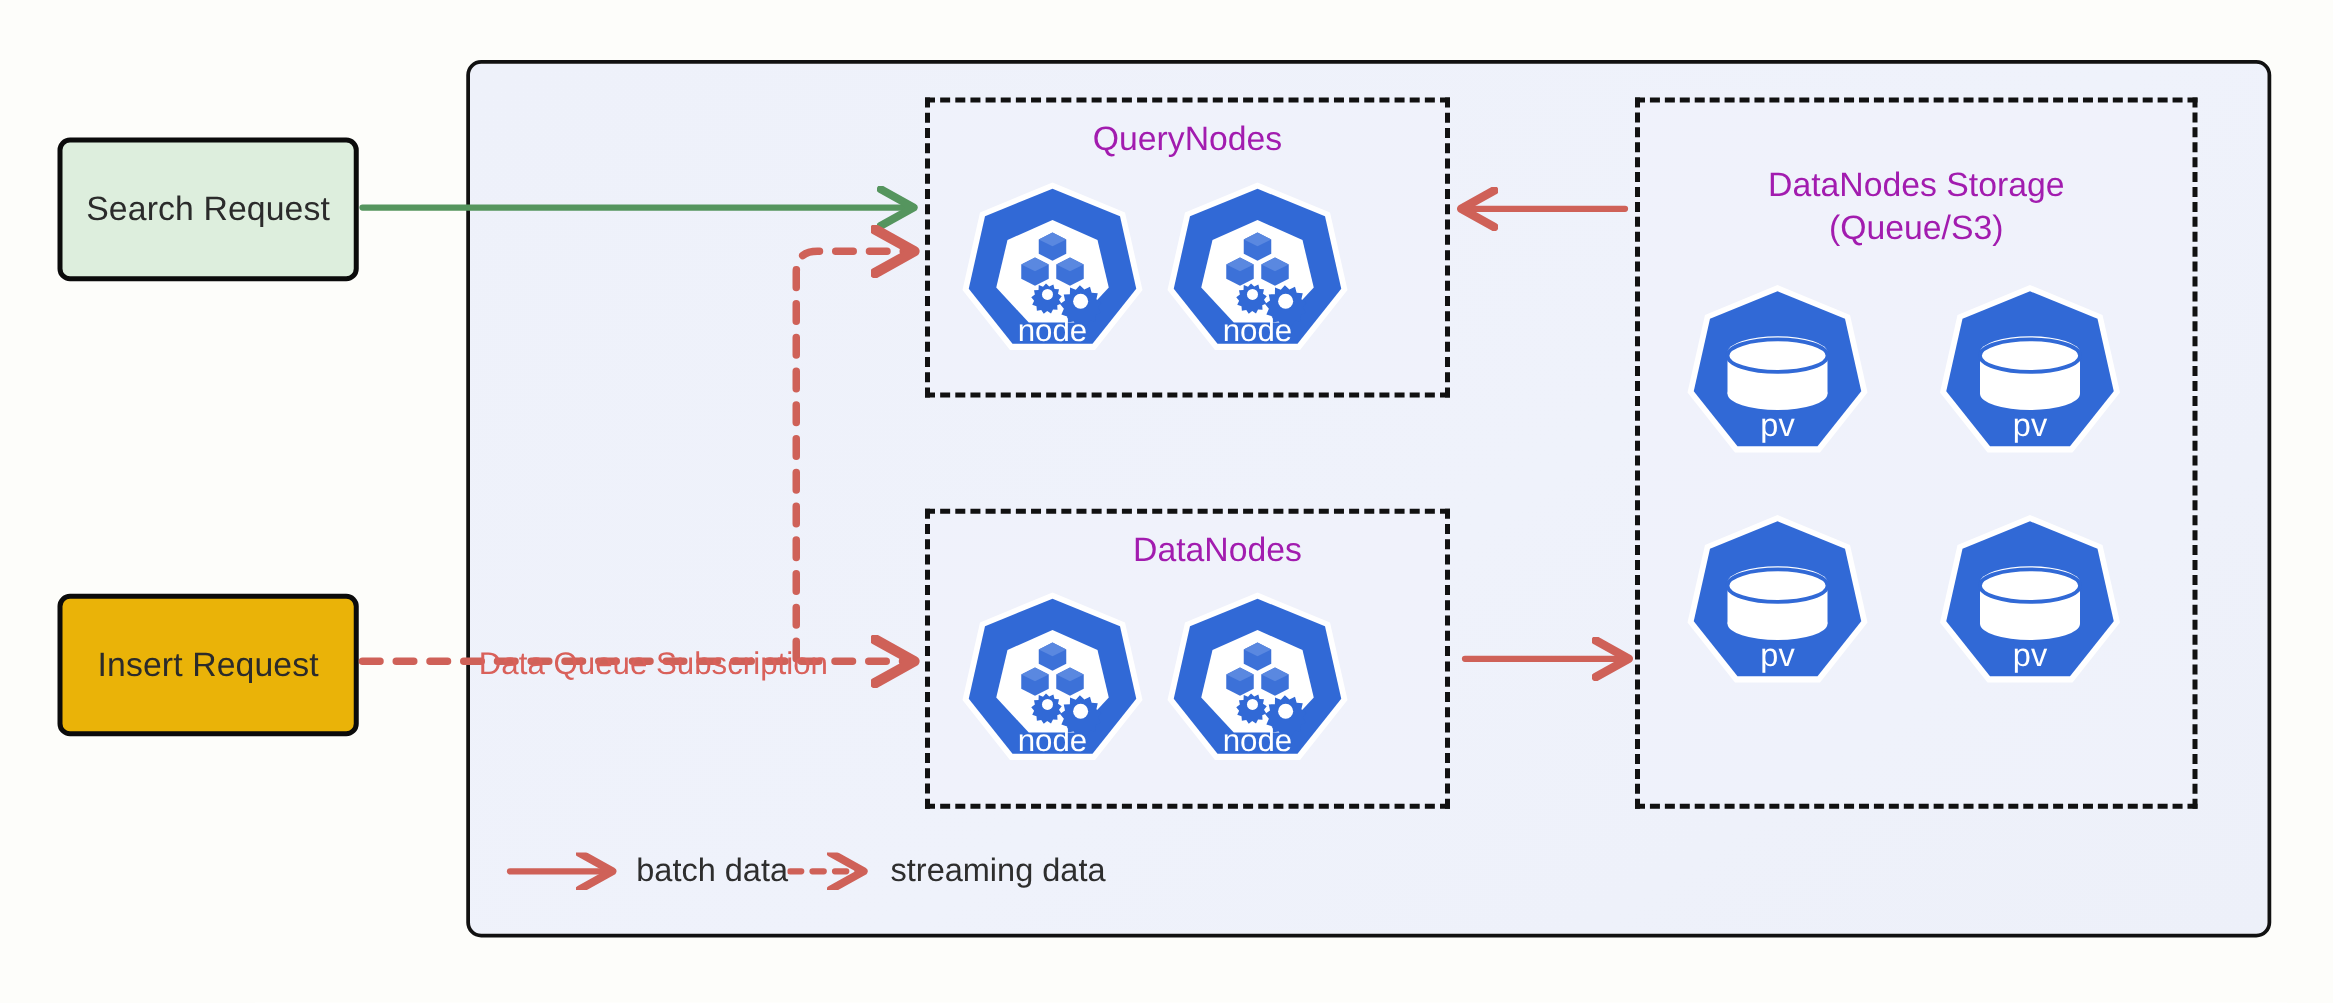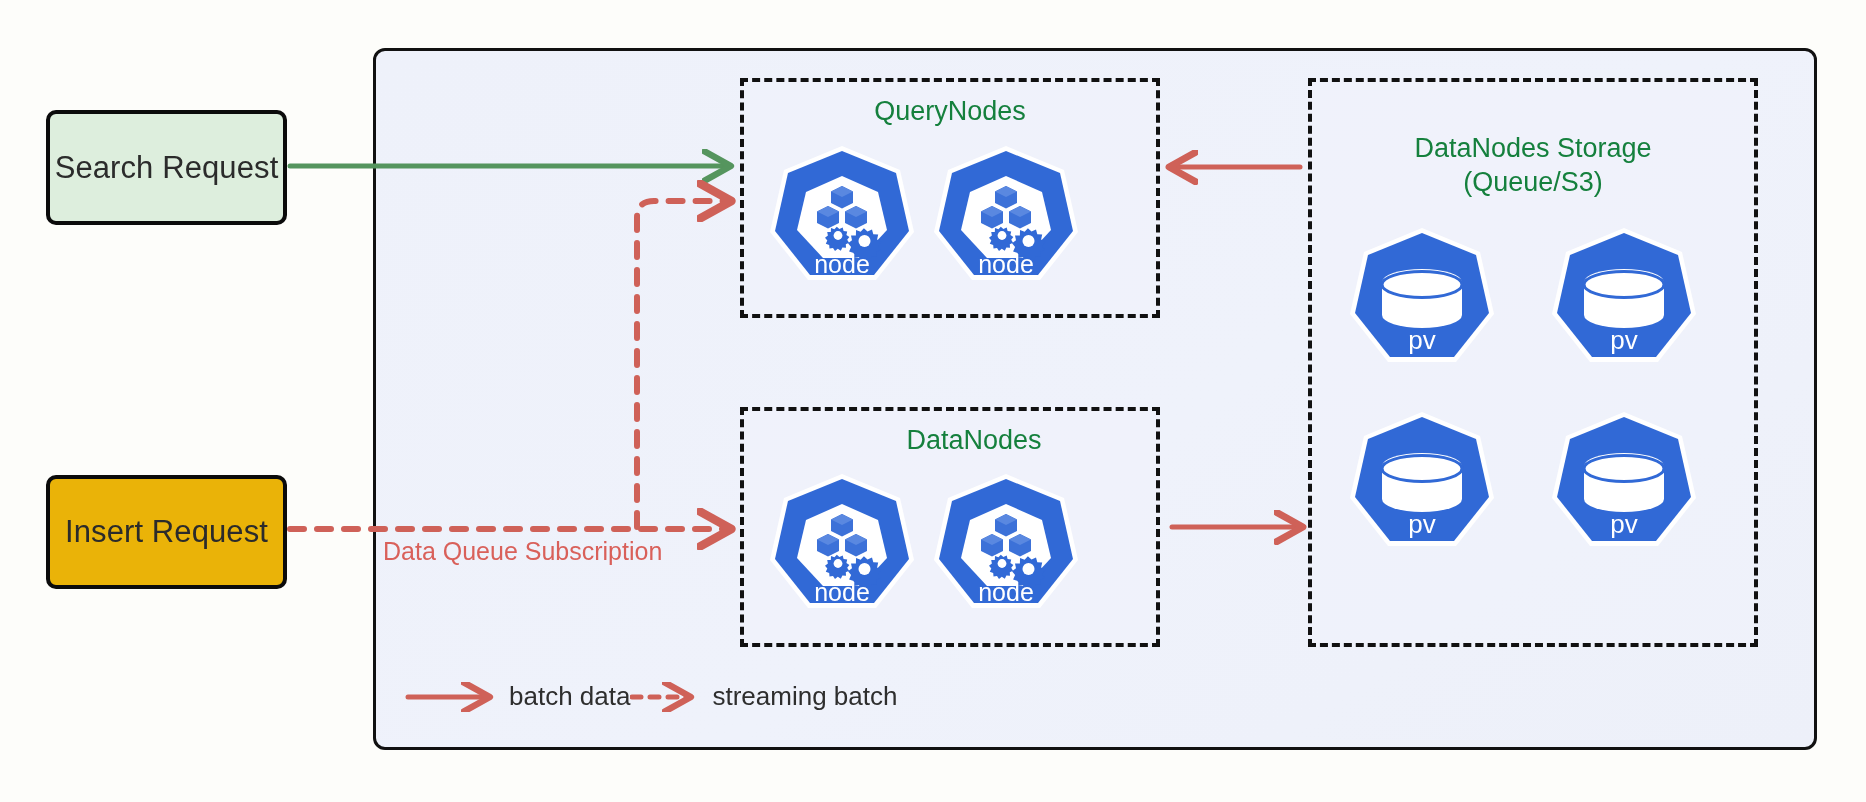--- a/index.html
+++ b/index.html
@@ -35,21 +35,21 @@
   }
   
   .req-box {
     position: absolute;
     box-sizing: border-box;
     border: 4px solid #0b0b0b;
     border-radius: 10px;
     display: flex;
     align-items: center;
     justify-content: center;
-    font-size: 31px;
+    font-size: 27px;
     color: #2b2b2b;
     letter-spacing: .1px;
   }
   .req-search {
     left: 46px; top: 110px;
     width: 241px; height: 115px;
     background: #ddeedd;
   }
   .req-insert {
     left: 46px; top: 475px;
@@ -65,21 +65,21 @@
   }
   .g-query   { left: 740px; top: 78px;  width: 420px; height: 240px; }
   .g-data    { left: 740px; top: 407px; width: 420px; height: 240px; }
   .g-storage { left: 1308px; top: 78px; width: 450px; height: 569px; }
 
   .group-title {
     position: absolute;
     left: 0; right: 0;
     text-align: center;
     font-size: 27px;
-    color: #15803d;
+    color: #a21caf;
     line-height: 1.25;
   }
   .g-query .group-title   { top: 13px; }
   .g-data .group-title    { top: 13px; margin-left: 48px; }
   .g-storage .group-title { top: 50px; }
 
   
   .icon-tile {
     position: absolute;
     width: 148px;
@@ -104,21 +104,21 @@
     width: 1866px; height: 802px;
     pointer-events: none;
   }
   
   .wire-label {
     position: absolute;
     font-size: 25px;
     color: #d9605a;
     white-space: nowrap;
   }
-  .lbl-dqs { left: 383px; top: 537px; }
+  .lbl-dqs { left: 383px; top: 517px; }
 
   
   .legend {
     position: absolute;
     left: 405px;
     top: 672px;
     height: 40px;
     display: flex;
     align-items: flex-end;
     gap: 0px;
@@ -372,16 +372,16 @@
       <defs>
         <marker id="lg-arrow-dashed" viewBox="0 0 12 12" refX="9" refY="6" markerWidth="7" markerHeight="7" orient="auto-start-reverse">
           <path d="M 1 1 L 10 6 L 1 11" fill="none" stroke="#cf6158" stroke-width="2.2" stroke-linecap="round" stroke-linejoin="round"></path>
         </marker>
       </defs>
       <line x1="2" y1="15" x2="58" y2="15" stroke="#cf6158" stroke-width="5" stroke-linecap="round" stroke-dasharray="9 9" marker-end="url(#lg-arrow-dashed)"></line>
     </svg>
 
     <span class="lg-gap"></span>
 
-    <span class="legend-text">streaming batch</span>
+    <span class="legend-text">streaming data</span>
   </div>
 
 </div>
 
 </body></html>

